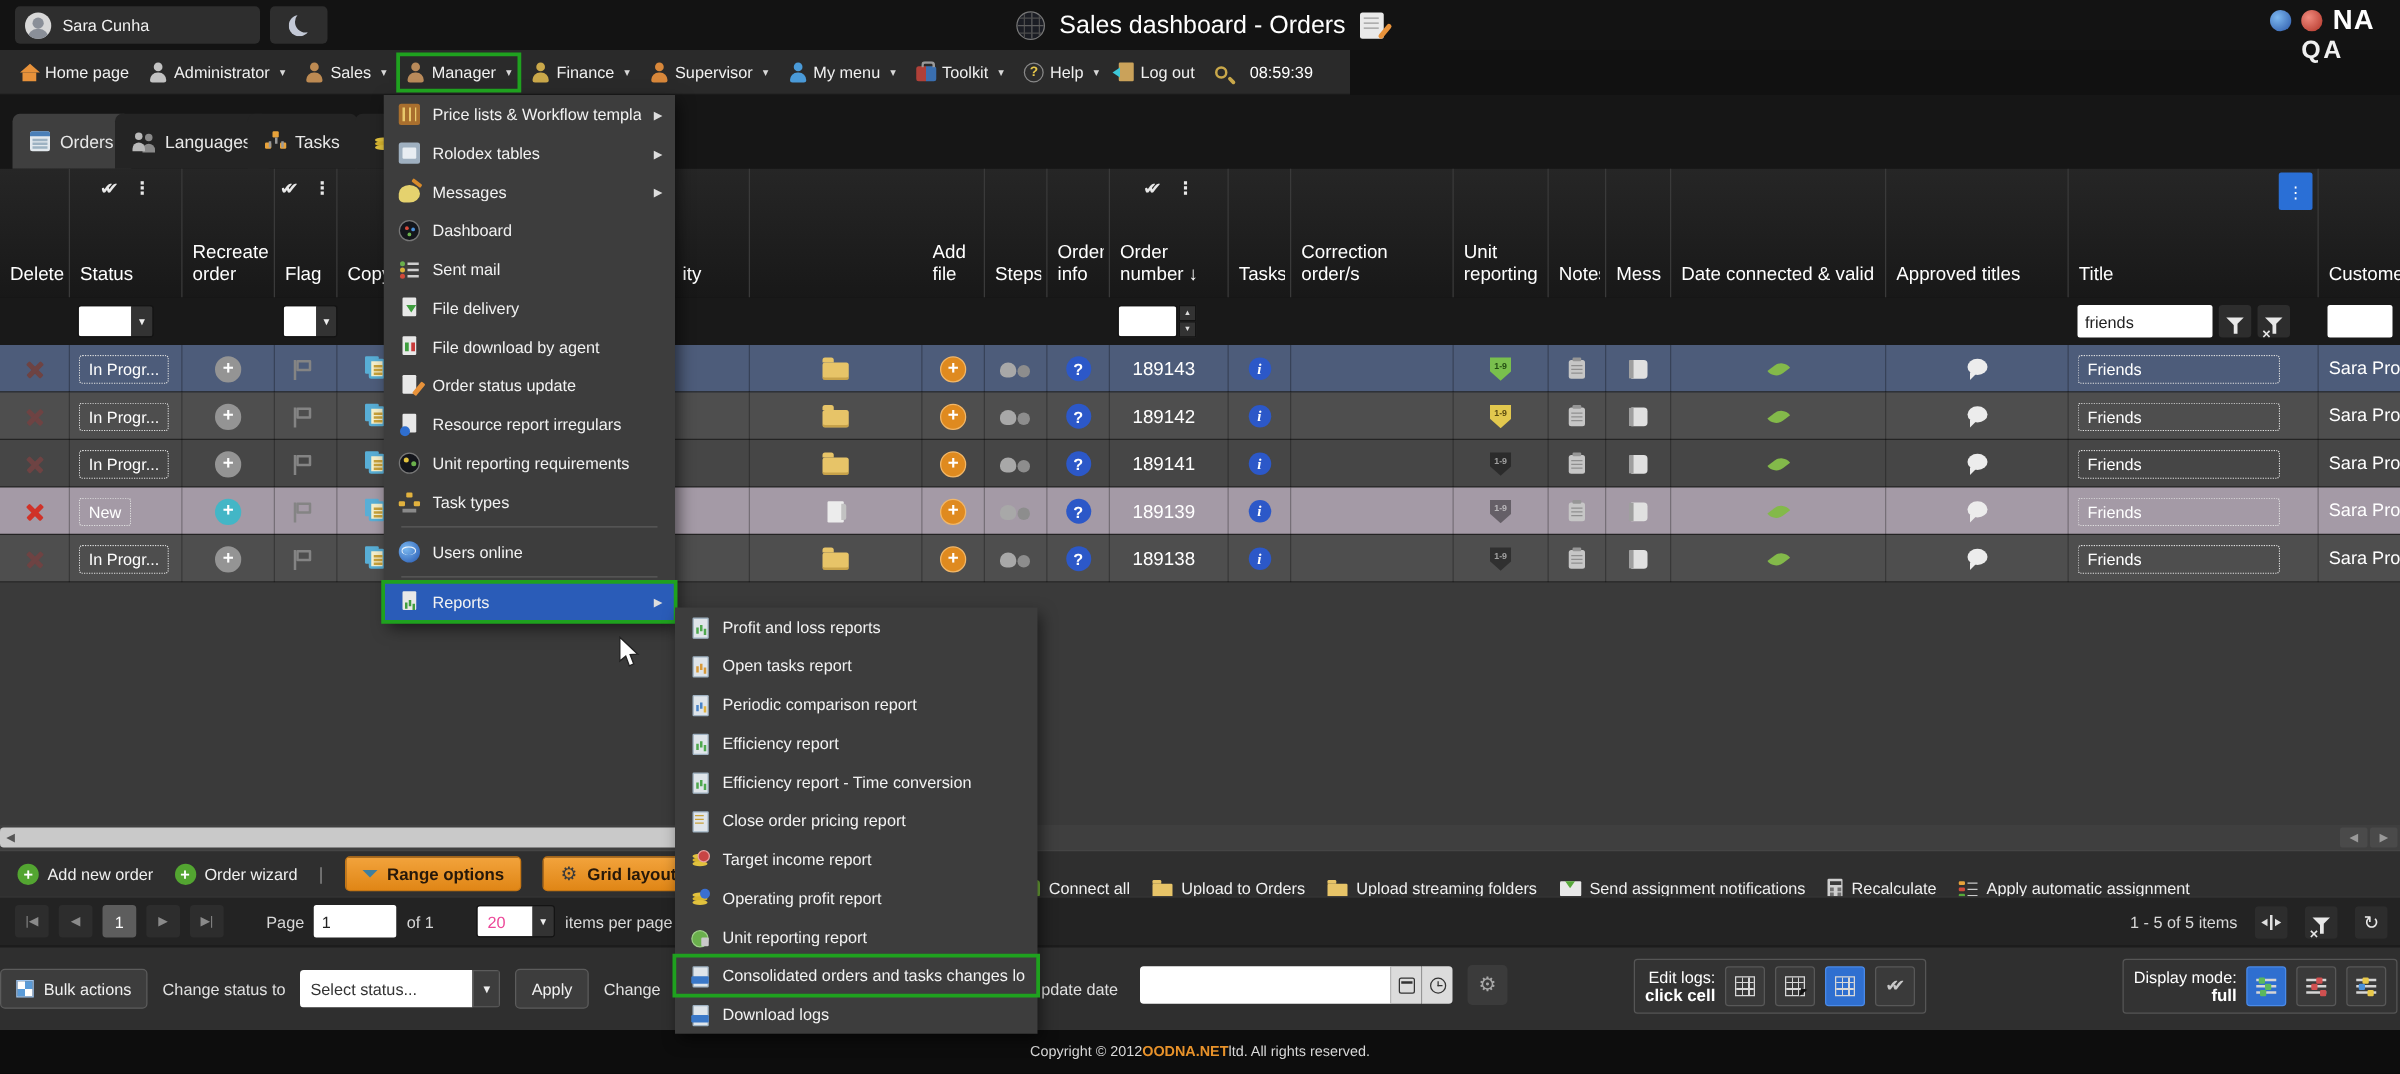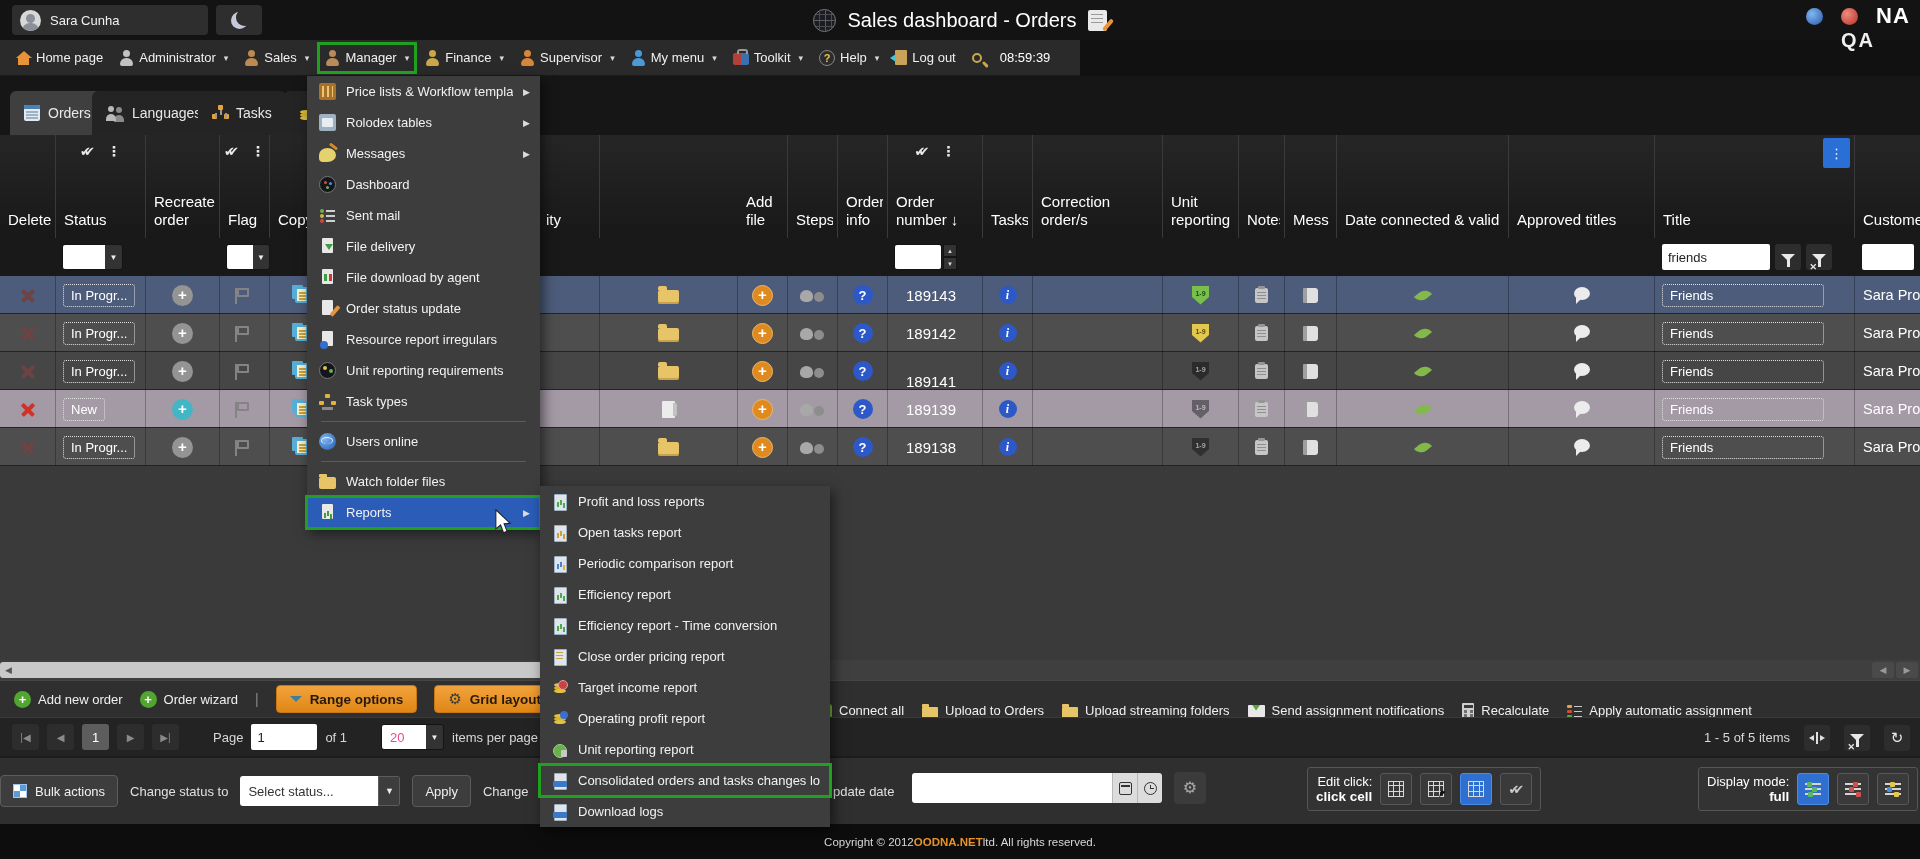--- a/index.html
+++ b/index.html
@@ -21,21 +21,21 @@
   .title-wrap{position:absolute;left:0;top:0;width:1920px;height:40px;display:flex;align-items:center;
               justify-content:center;gap:11px;pointer-events:none;}
   .globe-ic{width:23px;height:23px;border-radius:50%;background:#1b1d24;border:1px solid #787878;position:relative;overflow:hidden;}
   .globe-ic::before{content:'';position:absolute;left:50%;top:0;bottom:0;width:1px;background:#5d5d5d;box-shadow:-6px 0 0 #4c4c4c,6px 0 0 #4c4c4c;}
   .globe-ic::after{content:'';position:absolute;top:50%;left:0;right:0;height:1px;background:#5d5d5d;box-shadow:0 -6px 0 #4c4c4c,0 6px 0 #4c4c4c;}
   .page-title{font-size:20px;color:#fff;}
   .note-ic{width:19px;height:21px;background:#e9e9e9;border-radius:2px;position:relative;pointer-events:auto;}
   .note-ic::before{content:'';position:absolute;left:3px;top:4px;width:12px;height:1.6px;background:#9a9a9a;box-shadow:0 4px 0 #9a9a9a,0 8px 0 #9a9a9a;}
   .note-ic::after{content:'';position:absolute;right:-3px;bottom:-1px;width:4px;height:14px;background:#e8923a;border-radius:2px;transform:rotate(40deg);}
   .logo{position:absolute;right:10px;top:3px;width:104px;height:56px;display:flex;flex-direction:column;align-items:center;}
-  .logo-row1{display:flex;align-items:center;gap:18px;font-weight:bold;font-size:22px;letter-spacing:1px;}
+  .logo-row1{display:flex;align-items:center;gap:8px;font-weight:bold;font-size:22px;letter-spacing:1px;}
   .dot{width:17px;height:17px;border-radius:50%;display:inline-block;}
   .dot-blue{background:radial-gradient(circle at 35% 35%,#7db8f0,#2a57a8);}
   .dot-red{background:radial-gradient(circle at 35% 35%,#f08a7d,#b03226);}
   .logo-row2{font-weight:bold;font-size:20px;letter-spacing:2px;color:#f0f0f0;}
 
   
   .menubar{position:absolute;left:0;top:40px;width:1080px;height:36px;background:#2a2a2a;
            display:flex;align-items:center;gap:16px;padding-left:16px;border-bottom:1px solid #1a1a1a;}
   .menu-item{display:flex;align-items:center;gap:5px;font-size:13px;color:#f0f0f0;white-space:nowrap;}
   .caret{font-size:9px;color:#d8d8d8;margin-left:3px;}
@@ -663,21 +663,21 @@
         </div>
         <div class="gcell" data-interactable="false" style="left: 738px; width: 50px;">
           <span class="addf-ic" data-interactable="true">+</span>
         </div>
         <div class="gcell" data-interactable="false" style="left: 788px; width: 50px;">
           <span class="clouds" data-interactable="true"></span>
         </div>
         <div class="gcell" data-interactable="false" style="left: 838px; width: 50px;">
           <span class="q-ic" data-interactable="true">?</span>
         </div>
-        <div class="gcell left" data-interactable="false" style="left: 888px; width: 95px; align-items: flex-end;">
+        <div class="gcell left" data-interactable="false" style="left: 888px; width: 95px;">
           <span class="onum-txt" data-interactable="false">189141</span>
         </div>
         <div class="gcell" data-interactable="false" style="left: 983px; width: 50px;">
           <span class="i-ic" data-interactable="true">i</span>
         </div>
         <div class="gcell" data-interactable="false" style="left: 1033px; width: 130px;"></div>
         <div class="gcell" data-interactable="false" style="left: 1163px; width: 76px;">
           <span class="shield outline" data-interactable="true">1-9</span>
         </div>
         <div class="gcell" data-interactable="false" style="left: 1239px; width: 46px;">
@@ -932,21 +932,21 @@
       </div>
       <div class="mini-btn" style="border-radius:0 3px 3px 0" data-interactable="true">
         <span class="clk-ic" data-interactable="false"></span>
       </div>
       <div class="gearbtn" data-interactable="true">
         <span class="gear-grey" data-interactable="false">⚙</span>
       </div>
     </div>
     <div class="mode-panel" style="left:1307px" data-interactable="false">
       <div class="mode-label" data-interactable="false">
-        <span>Edit click:</span><br>
+        <span>Edit logs:</span><br>
         <b>click cell</b>
       </div>
       <div class="mode-btn" data-interactable="true">
           <span class="grid-ic" data-interactable="false"></span>
         </div>
       <div class="mode-btn" data-interactable="true">
           <span class="grid-ic cursor" data-interactable="false"></span>
         </div>
       <div class="mode-btn active" data-interactable="true">
           <span class="grid-ic" data-interactable="false"></span>
@@ -1025,24 +1025,20 @@
       <div class="m-row" data-interactable="true">
         <span class="mi mi-ttypes" data-interactable="false"></span>
         <span class="m-label" data-interactable="false">Task types</span>
       </div>
       <div class="m-sep" data-interactable="false"></div>
       <div class="m-row" data-interactable="true">
         <span class="mi mi-uonline" data-interactable="false"></span>
         <span class="m-label" data-interactable="false">Users online</span>
       </div>
       <div class="m-sep" data-interactable="false"></div>
-      <div class="m-row" data-interactable="true">
-        <span class="mi mi-wfolder" data-interactable="false"></span>
-        <span class="m-label" data-interactable="false">Watch folder files</span>
-      </div>
       <div class="m-row hl" data-interactable="true">
         <span class="mi mi-reports" data-interactable="false"></span>
         <span class="m-label" data-interactable="false">Reports</span>
         <span class="m-arrow" data-interactable="false">▶</span>
       </div>
     </div>
 
   <div class="menu-panel" id="reports-sub" data-interactable="false">
       <div class="m-row" data-interactable="true">
         <span class="si si-doc si-green" data-interactable="false"></span>

